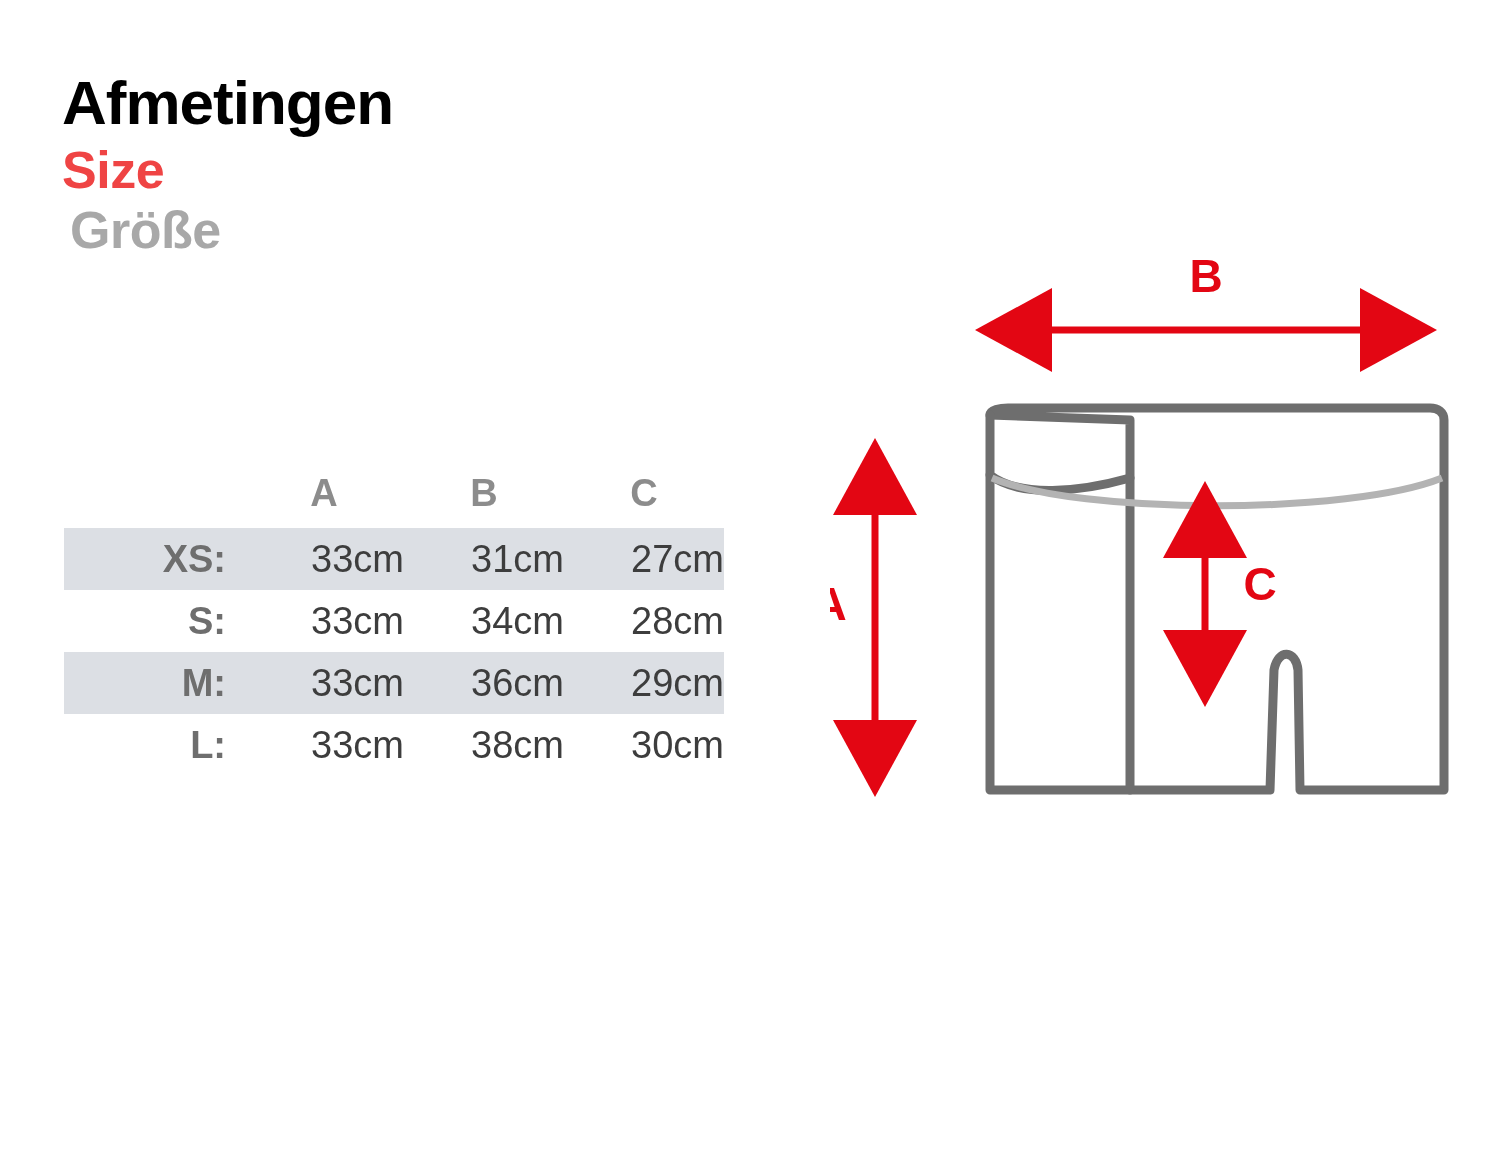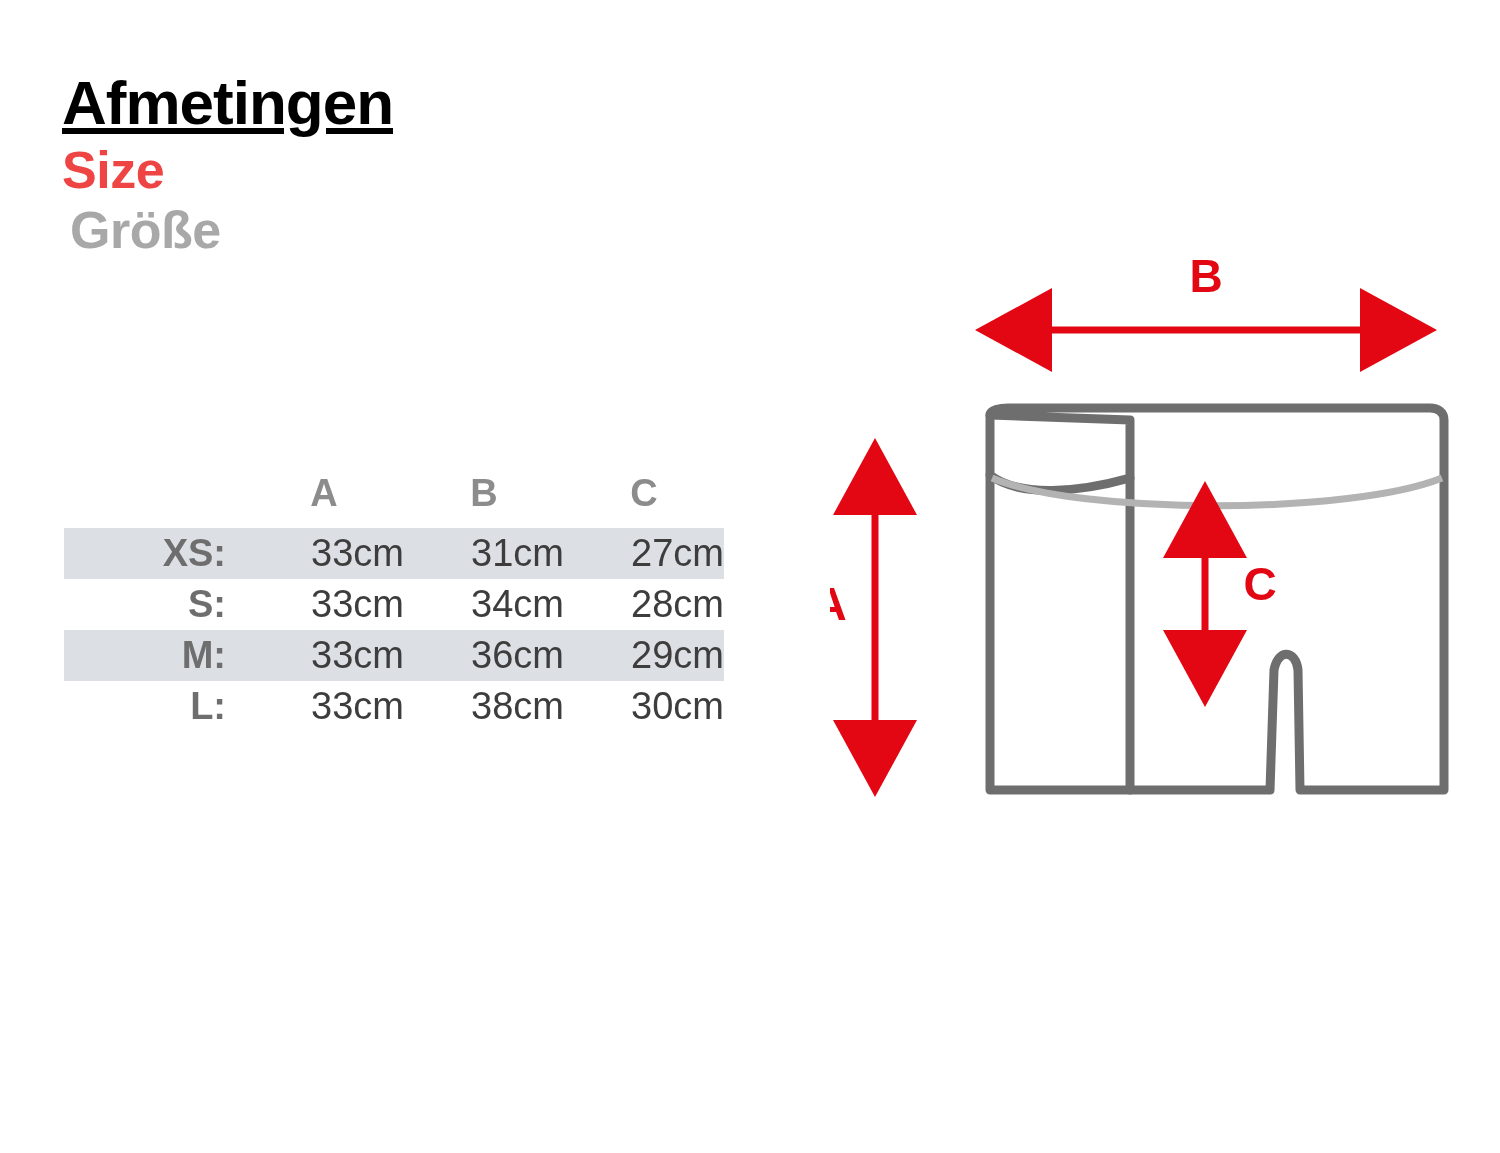--- a/index.html
+++ b/index.html
@@ -25,21 +25,20 @@
     left: 62px;
     top: 72px;
     line-height: 1.0;
   }
   .title-main {
     font-size: 62px;
     font-weight: bold;
     color: #000000;
     letter-spacing: -1px;
     margin: 0 0 10px 0;
-    text-decoration: underline;
   }
   .title-sub {
     font-size: 52px;
     font-weight: bold;
     color: #ef4444;
     letter-spacing: -0.5px;
     margin: 0 0 8px 0;
   }
   .title-sub2 {
     font-size: 52px;
@@ -67,21 +66,21 @@
     font-weight: bold;
     color: #8c8c8c;
     text-align: center;
     height: 70px;
     vertical-align: middle;
   }
   .size-table thead th.corner {
     width: 180px;
   }
   .size-table tbody td {
-    height: 51px;
+    height: 62px;
     vertical-align: middle;
     font-size: 38px;
     color: #3d3d3d;
   }
   .size-table tbody td.label {
     width: 180px;
     text-align: right;
     padding-right: 18px;
     font-weight: bold;
     color: #6e6e6e;

